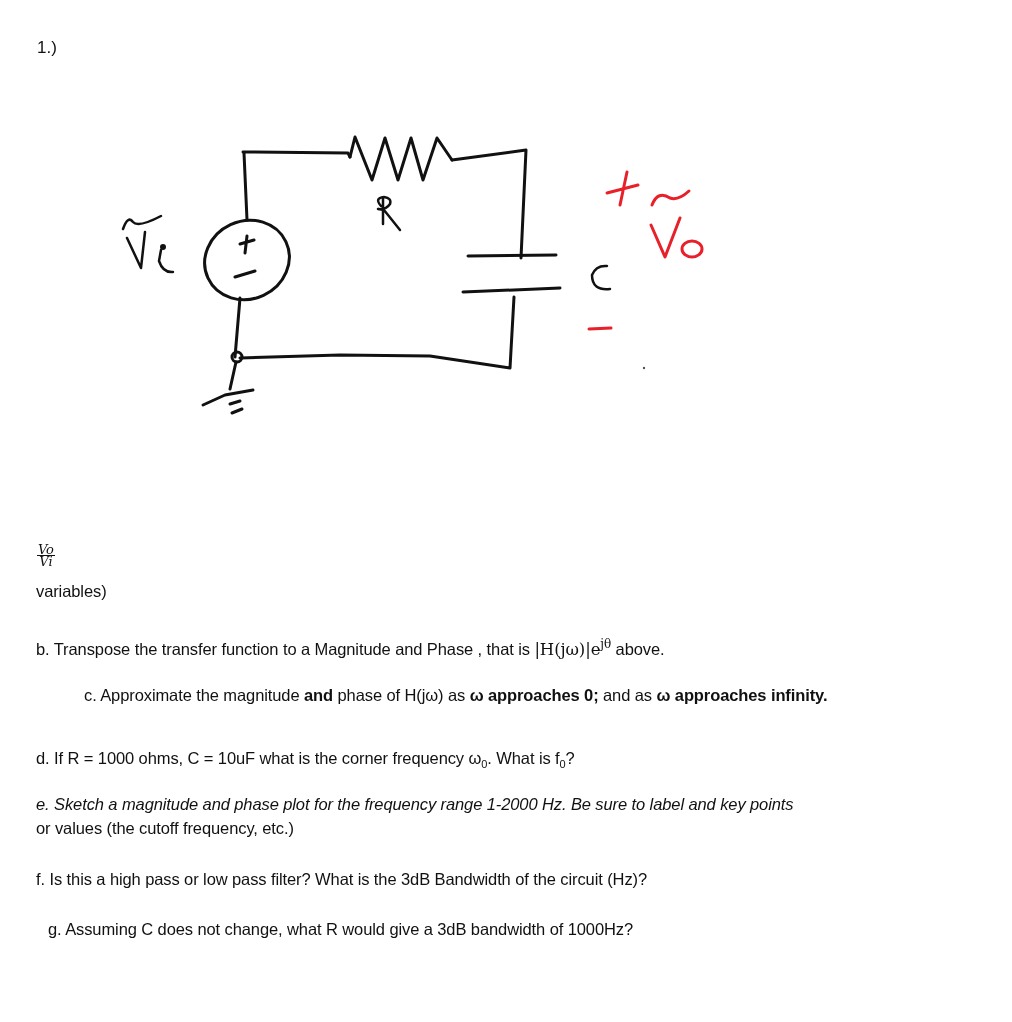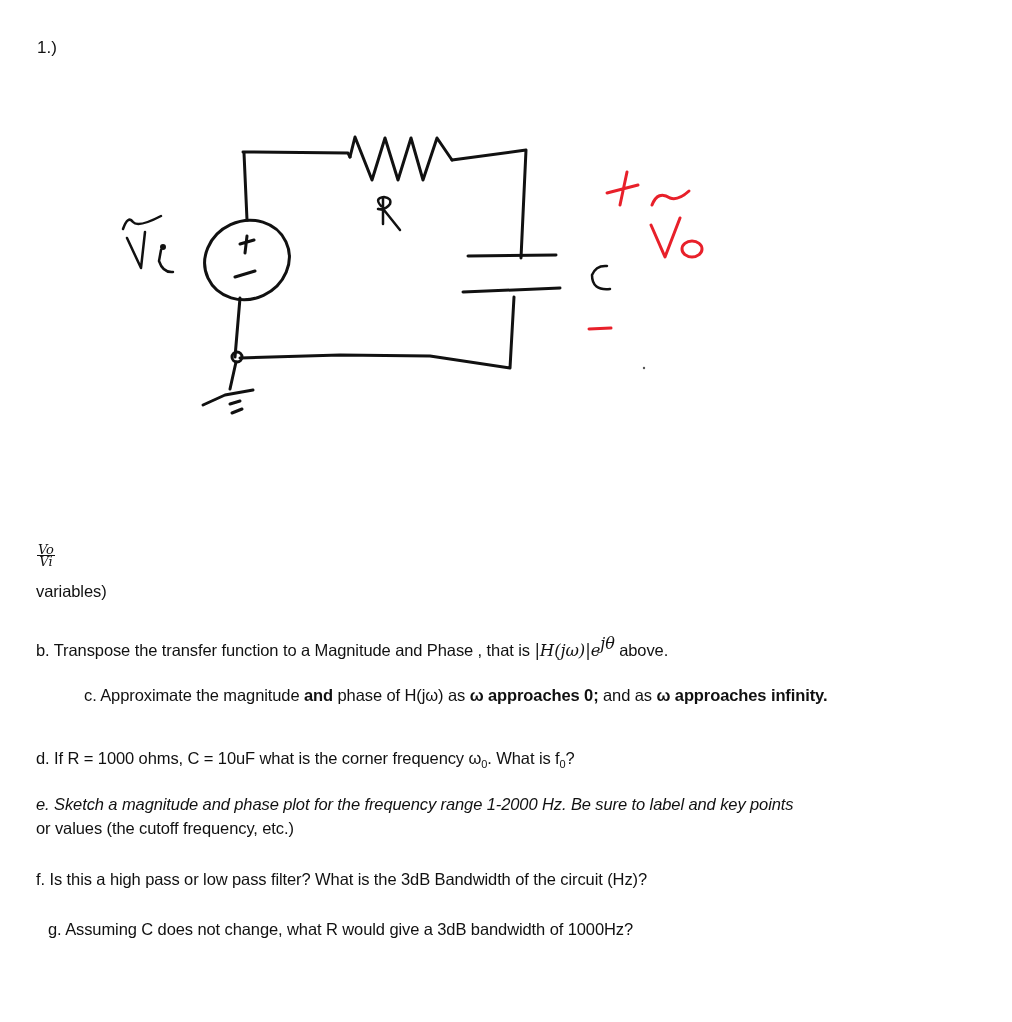--- a/index.html
+++ b/index.html
@@ -1,27 +1,27 @@
 <!DOCTYPE html>
 <html><head>
   <meta charset="utf-8">
   <style>
     html, body { margin: 0; padding: 0; background: #ffffff; }
     body { width: 1012px; height: 1022px; position: relative; overflow: hidden;
            font-family: "Liberation Sans", "DejaVu Sans", sans-serif; color: #111; }
     .qnum { position: absolute; left: 37px; top: 38px; font-size: 17px; }
     .diagram { position: absolute; left: 0; top: 0; width: 1012px; height: 500px; }
     .q { position: absolute; left: 36px; font-size: 16.5px; line-height: 30px; white-space: nowrap; letter-spacing: -0.1px; }
-    .math { font-family: "DejaVu Serif", "Liberation Serif", serif; font-style: italic; }
+    .math { font-family: "DejaVu Serif", "Liberation Serif", serif; }
     .frac { display: inline-block; vertical-align: middle; text-align: center; font-size: 13px; line-height: 11px;
             font-family: "DejaVu Serif", serif; font-style: italic; margin: 0 1px; }
     .frac .num { display: block; border-bottom: 1px solid #111; padding: 0 1px; }
     .frac .den { display: block; }
     b { font-weight: bold; }
-    sup { font-size: 16px; }
+    sup { font-size: 12px; }
     sub { font-size: 11px; }
   </style>
 </head>
 <body>
 
 <div class="qnum">1.)</div>
 
 <svg class="diagram" viewBox="0 0 1012 500" xmlns="http://www.w3.org/2000/svg">
   <g fill="none" stroke="#111" stroke-width="3" stroke-linecap="round" stroke-linejoin="round">
 

